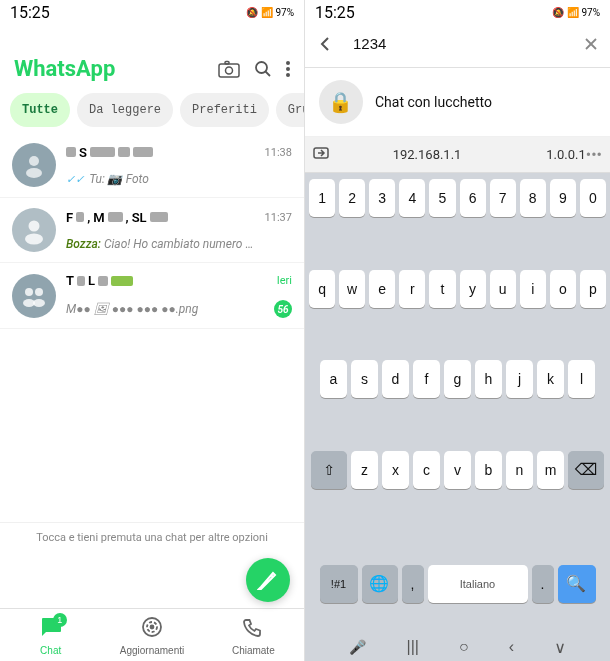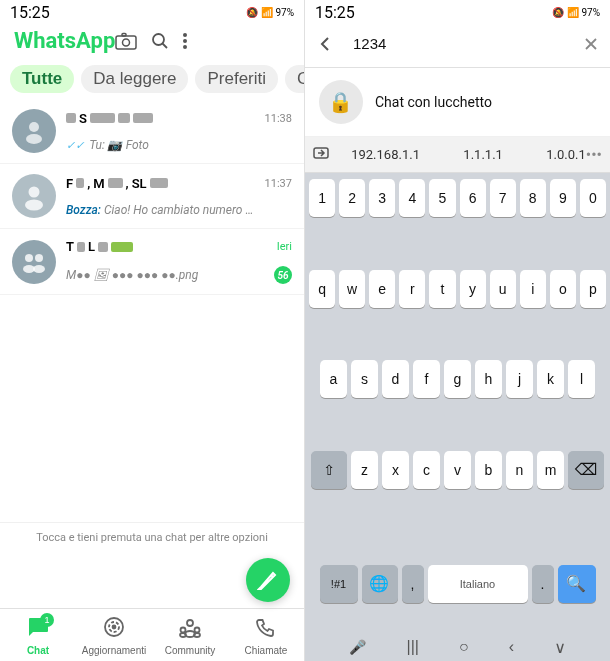--- a/index.html
+++ b/index.html
@@ -27,24 +27,25 @@
       display: flex;
       justify-content: space-between;
       align-items: center;
       padding: 4px 10px 2px;
       height: 22px;
       background: #fff;
     }
 
     .header-left {
       display: flex;
-      justify-content: flex-start;
+      justify-content: space-between;
       align-items: center;
       padding: 6px 14px 8px;
       background: #fff;
+      margin-top: 28px;
     }
     .app-title {
       font-size: 22px;
       font-weight: 700;
       color: #25d366;
     }
     .header-icons {
       display: flex;
       gap: 14px;
       align-items: center;
@@ -62,25 +63,26 @@
 
     .filter-tabs {
       display: flex;
       padding: 4px 10px 6px;
       gap: 7px;
       align-items: center;
       overflow-x: auto;
     }
     .filter-tab {
       border-radius: 20px;
-      padding: 4px 12px;
-      font-size: 17px;
+      padding: 10px 12px;
+      font-size: 12px;
       border: none;
       cursor: pointer;
       white-space: nowrap;
+      font-family: Liberation Mono, monospace;
     }
     .filter-tab.active {
       background: #d9fdd3;
       color: #1a7a3e;
       font-weight: 600;
     }
     .filter-tab.inactive {
       background: #f0f0f0;
       color: #555;
     }
@@ -150,21 +152,21 @@
       font-style: italic;
     }
     .chat-preview {
       font-size: 12px;
       color: #888;
       white-space: nowrap;
       overflow: hidden;
       text-overflow: ellipsis;
       max-width: 190px;
     }
-    .chat-preview .draft { color: #0369a1; font-weight: 500; }
+    .chat-preview .draft { color: #4d7c0f; font-weight: 500; }
     .chat-preview .tick { color: #53bdeb; font-size: 11px; margin-right: 2px; }
     .badge {
       background: #25d366;
       color: #fff;
       border-radius: 50%;
       width: 18px;
       height: 18px;
       font-size: 10px;
       display: flex;
       align-items: center;
@@ -220,21 +222,21 @@
       display: flex;
       flex-direction: column;
       align-items: center;
       justify-content: center;
       padding: 7px 0 5px;
       cursor: pointer;
       gap: 2px;
       border: none;
       background: none;
     }
-    .nav-item.active .nav-label { color: #25d366; font-weight: bold; }
+    .nav-item.active .nav-label { color: #25d366; }
     .nav-item.active .nav-icon { color: #25d366; }
     .nav-icon { font-size: 20px; color: #666; position: relative; }
     .nav-label { font-size: 10px; color: #666; }
     .nav-badge {
       position: absolute;
       top: -3px;
       right: -5px;
       background: #25d366;
       color: #fff;
       border-radius: 50%;
@@ -577,33 +579,20 @@
           <circle cx="11" cy="11" r="5" stroke-dasharray="3 2"></circle>
           <circle cx="11" cy="11" r="1.5" fill="#666"></circle>
         </svg>
         
       </span>
       <span class="nav-label">Aggiornamenti</span>
     </button>
     <button class="nav-item">
       <span class="nav-icon">
         <svg width="22" height="22" viewBox="0 0 22 22" fill="none" stroke="#666" stroke-width="1.8">
-          <circle cx="11" cy="7" r="3"></circle>
-          <circle cx="4" cy="14" r="2.5"></circle>
-          <circle cx="18" cy="14" r="2.5"></circle>
-          <ellipse cx="11" cy="18" rx="5" ry="3"></ellipse>
-          <ellipse cx="4" cy="19" rx="3" ry="2"></ellipse>
-          <ellipse cx="18" cy="19" rx="3" ry="2"></ellipse>
-        </svg>
-      </span>
-      <span class="nav-label">Community</span>
-    </button>
-    <button class="nav-item">
-      <span class="nav-icon">
-        <svg width="22" height="22" viewBox="0 0 22 22" fill="none" stroke="#666" stroke-width="1.8">
           <path d="M4 4h3.5l1.5 4-2 1.5a11 11 0 005.5 5.5L14 13l4 1.5V18a2 2 0 01-2 2A16 16 0 012 6a2 2 0 012-2z"></path>
         </svg>
       </span>
       <span class="nav-label">Chiamate</span>
     </button>
   </div>
 </div>
 
 <div class="right-panel">
 
@@ -637,21 +626,20 @@
   </div>
 
   <div class="keyboard-suggestions">
     <span class="suggestion-back-icon">
       <svg width="16" height="16" viewBox="0 0 16 16" fill="none" stroke="#555" stroke-width="1.5">
         <rect x="1" y="3" width="14" height="10" rx="2"></rect>
         <path d="M5 8h6M8 5l3 3-3 3"></path>
       </svg>
     </span>
     <span class="suggestion-item">192.168.1.1</span>
-    <span class="suggestion-item">1.1.1.1</span>
     <span class="suggestion-item">1.0.0.1</span>
     <span class="suggestion-more">•••</span>
   </div>
 
   <div class="keyboard-area">
 
     <div class="key-row">
       <button class="key">1</button>
       <button class="key">2</button>
       <button class="key">3</button>

